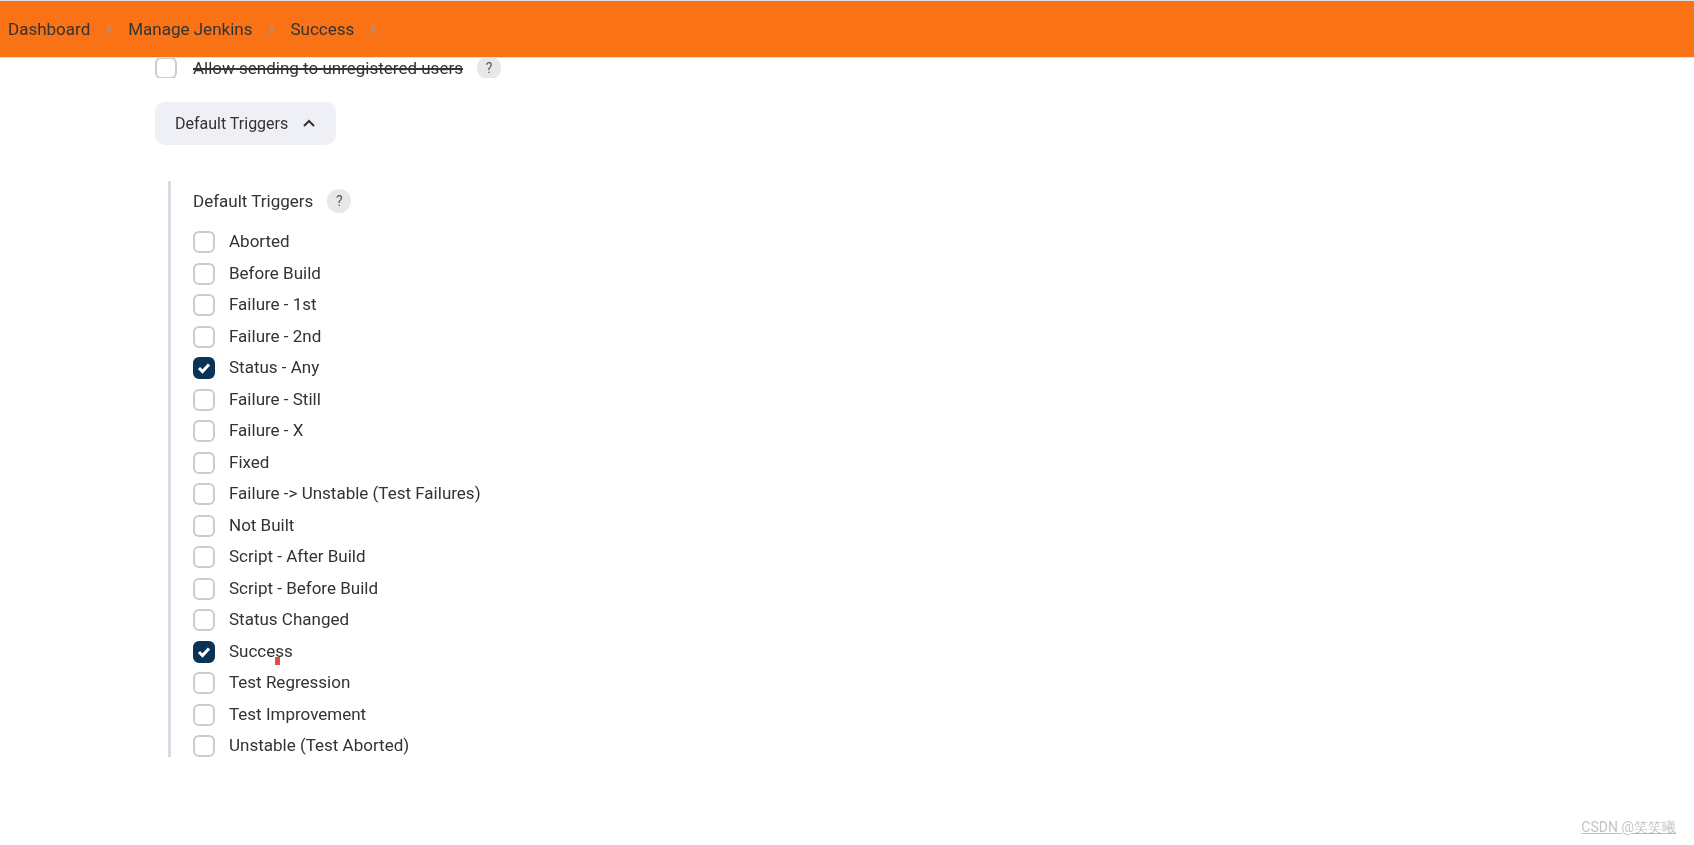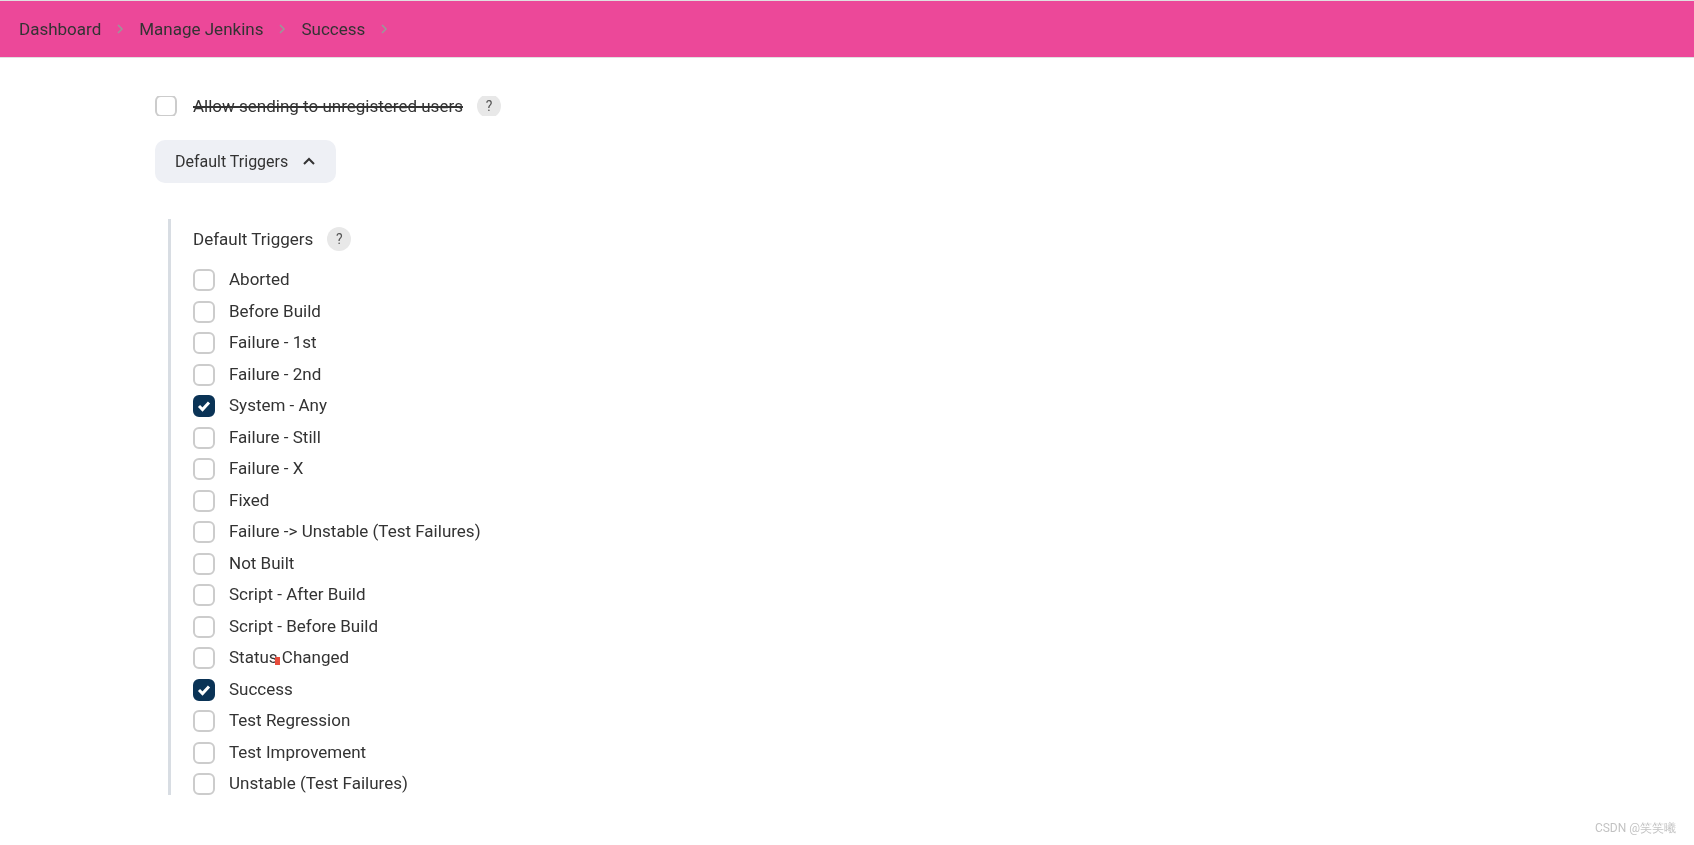--- a/index.html
+++ b/index.html
@@ -14,40 +14,39 @@
       background: #fff;
       width: 1694px;
       height: 845px;
       overflow: hidden;
       position: relative;
     }
     .breadcrumb-bar {
       height: 58px;
       border-top: 1px solid #e0e0e0;
       border-bottom: 1px solid #e0e0e0;
-      background: #ec4899;
-      display: flex;
-      align-items: center;
-      padding-left: 13px;
+      background: #f97316;
+      display: flex;
+      align-items: center;
+      padding-left: 2px;
     }
     .breadcrumb-item {
       font-size: 17px;
       color: #333;
       cursor: pointer;
       padding: 4px 6px;
     }
     .breadcrumb-sep {
       color: #aaa;
       margin: 0 8px;
       display: inline-flex;
       align-items: center;
     }
     .content {
       padding-top: 0px;
-      margin-top: 38px;
     }
     .partial-row {
       display: flex;
       align-items: center;
       margin-left: 155px;
       height: 20px;
       overflow: hidden;
       margin-bottom: 24px;
     }
     .partial-checkbox {
@@ -160,22 +159,23 @@
       fill: none;
     }
     .cbox-label {
       font-size: 17px;
       color: #333;
     }
     .watermark {
       position: absolute;
       bottom: 8px;
       right: 18px;
-      font-size: 12px;
+      font-size: 14px;
       color: rgba(120,120,120,0.45);
+      text-decoration: underline;
     }
     .red-mark {
       position: absolute;
       left: 275px;
       top: 657px;
       width: 5px;
       height: 8px;
       background: #e74c3c;
     }
   </style>
@@ -240,21 +240,21 @@
         <div class="checkbox-row">
           <div class="cbox"></div>
           <span class="cbox-label">Failure - 2nd</span>
         </div>
         <div class="checkbox-row">
           <div class="cbox checked">
             <svg width="14" height="12" viewBox="0 0 14 12">
               <path d="M2 6 L5.5 9.5 L12 2.5"></path>
             </svg>
           </div>
-          <span class="cbox-label">System - Any</span>
+          <span class="cbox-label">Status - Any</span>
         </div>
         <div class="checkbox-row">
           <div class="cbox"></div>
           <span class="cbox-label">Failure - Still</span>
         </div>
         <div class="checkbox-row">
           <div class="cbox"></div>
           <span class="cbox-label">Failure - X</span>
         </div>
         <div class="checkbox-row">
@@ -292,21 +292,21 @@
         <div class="checkbox-row">
           <div class="cbox"></div>
           <span class="cbox-label">Test Regression</span>
         </div>
         <div class="checkbox-row">
           <div class="cbox"></div>
           <span class="cbox-label">Test Improvement</span>
         </div>
         <div class="checkbox-row">
           <div class="cbox"></div>
-          <span class="cbox-label">Unstable (Test Failures)</span>
+          <span class="cbox-label">Unstable (Test Aborted)</span>
         </div>
       </div>
   </div>
 </div>
 
 <div class="red-mark"></div>
 
 <div class="watermark">CSDN @笑笑曦</div>
 
 </body></html>

